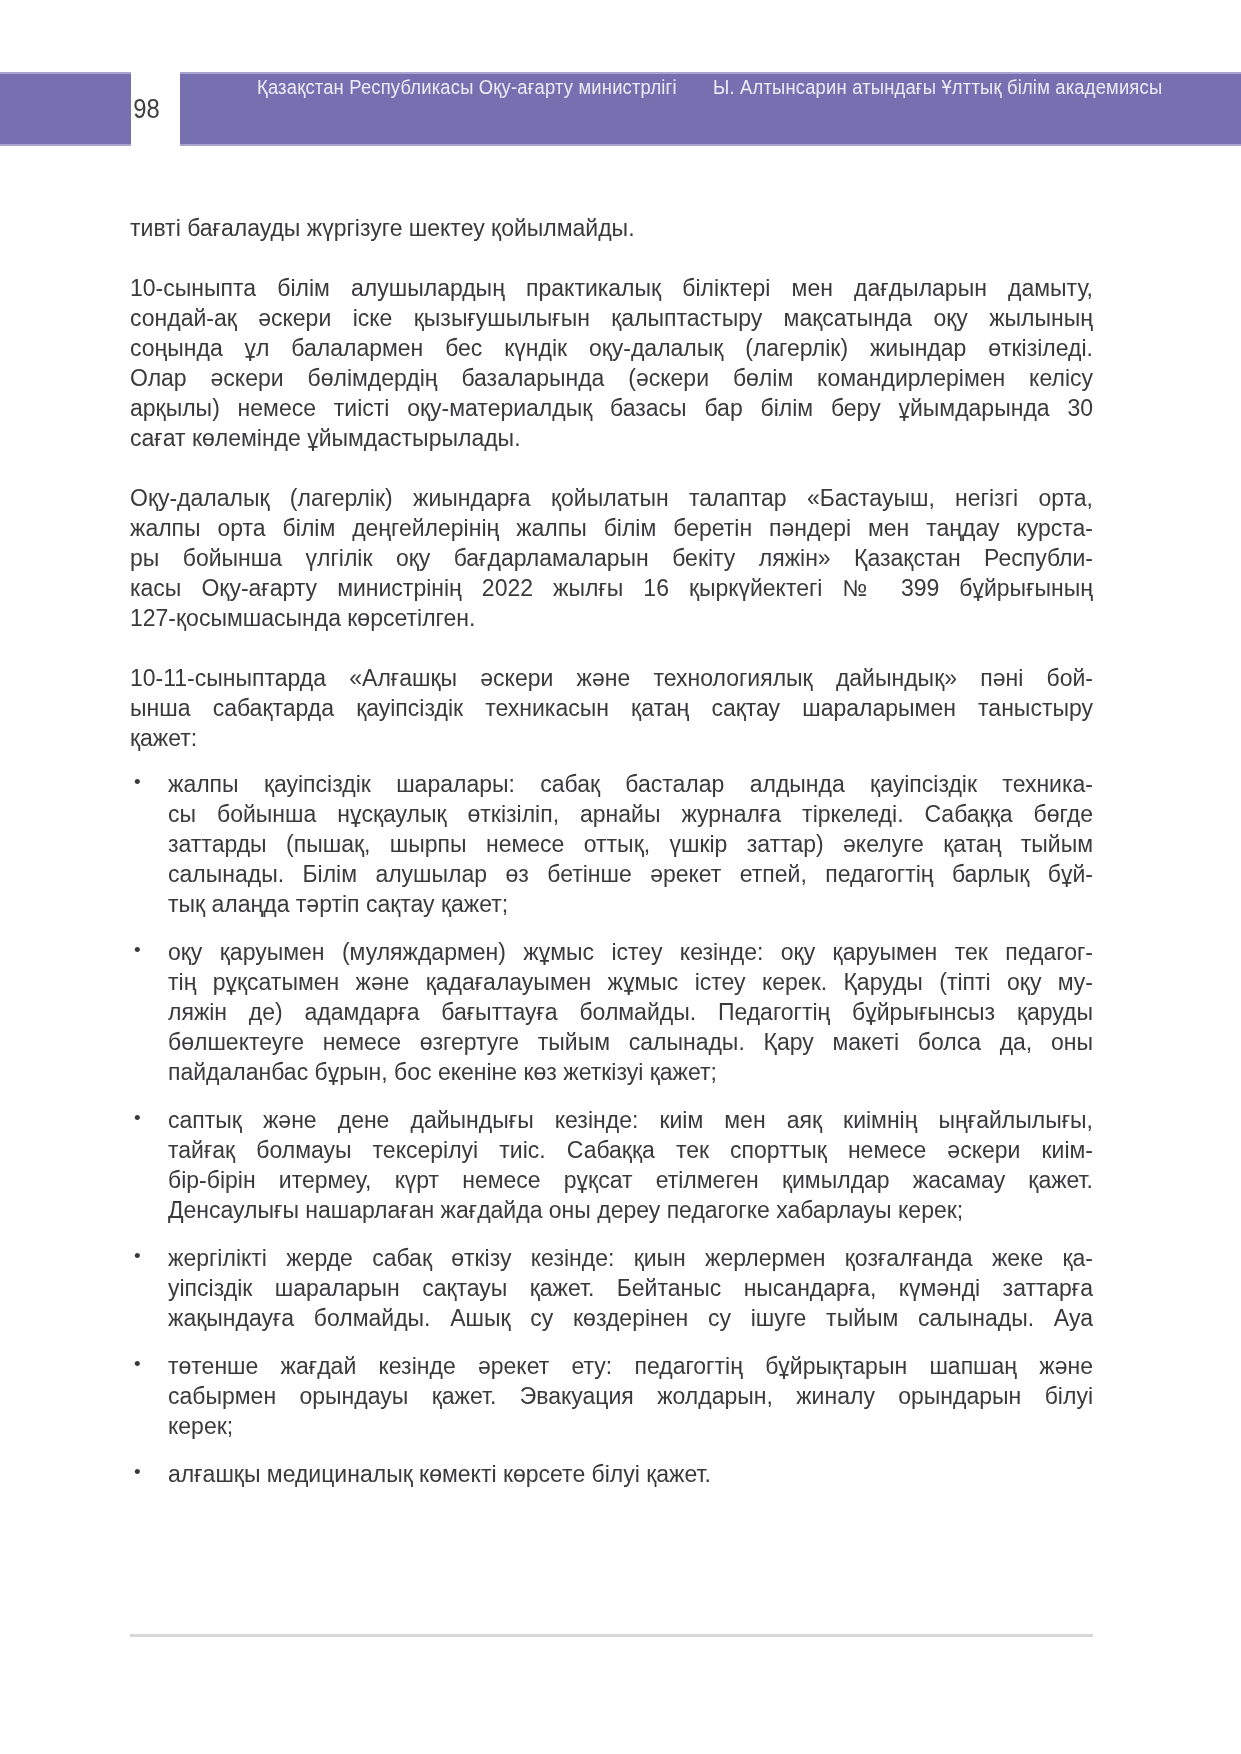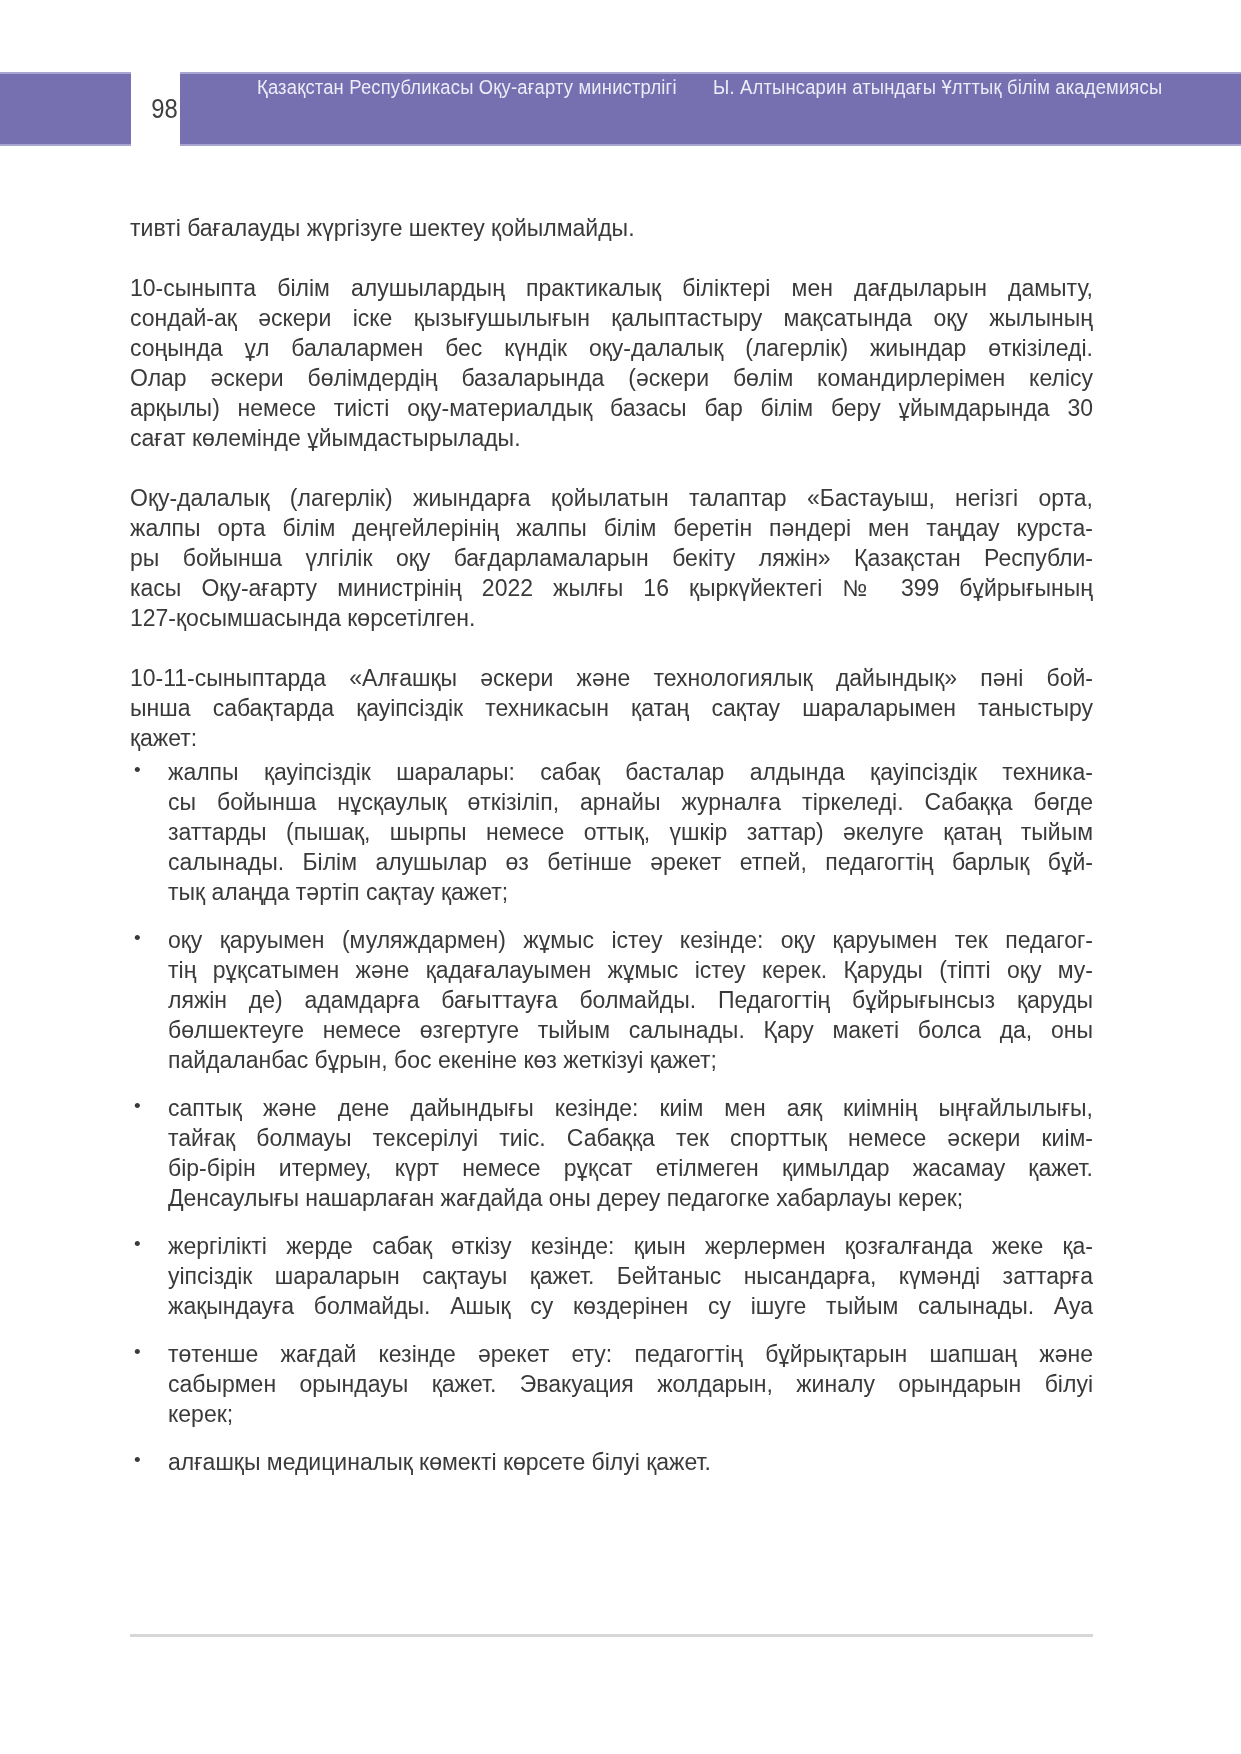--- a/index.html
+++ b/index.html
@@ -20,31 +20,31 @@
     left:180px;right:0;
     display:flex;flex-direction:row;justify-content:center;
     padding-left:38px;color:var(--headertext,#edecf8);
   }
   .band-right .hline{
     font-size:20px;line-height:27px;white-space:nowrap;
     transform:scaleX(0.92);transform-origin:0 50%;letter-spacing:.2px;
   }
   .page-num{
     position:absolute;left:131px;top:72px;width:49px;height:74px;
-    display:flex;align-items:center;justify-content:flex-end;
+    display:flex;align-items:center;justify-content:flex-start;
     font-size:28px;color:#3e3e40;
   }
   .page-num span{display:inline-block;transform:scaleX(0.85)}
   
   .content{
     position:absolute;left:130px;top:213px;width:963px;
     color:var(--ink,#3a3a3c);font-size:23px;line-height:30px;
   }
   .para{margin-bottom:30px}
-  .para.before-list{margin-bottom:4px}
+  .para.before-list{margin-bottom:16px}
   .bullet{margin-bottom:18px;position:relative;padding-left:38px}
   .bullet .marker{position:absolute;left:4px;top:-2px;font-size:19px}
   .ln{text-align:left;height:30px;overflow:hidden}
   .ln.j{text-align:justify;text-align-last:justify}
   .ln.j::after{content:"";display:inline-block;width:100%;height:0}
   
   .rule{
     position:absolute;left:130px;top:1634px;width:963px;height:3px;
     background:var(--rule,#d7d7d7);
   }

